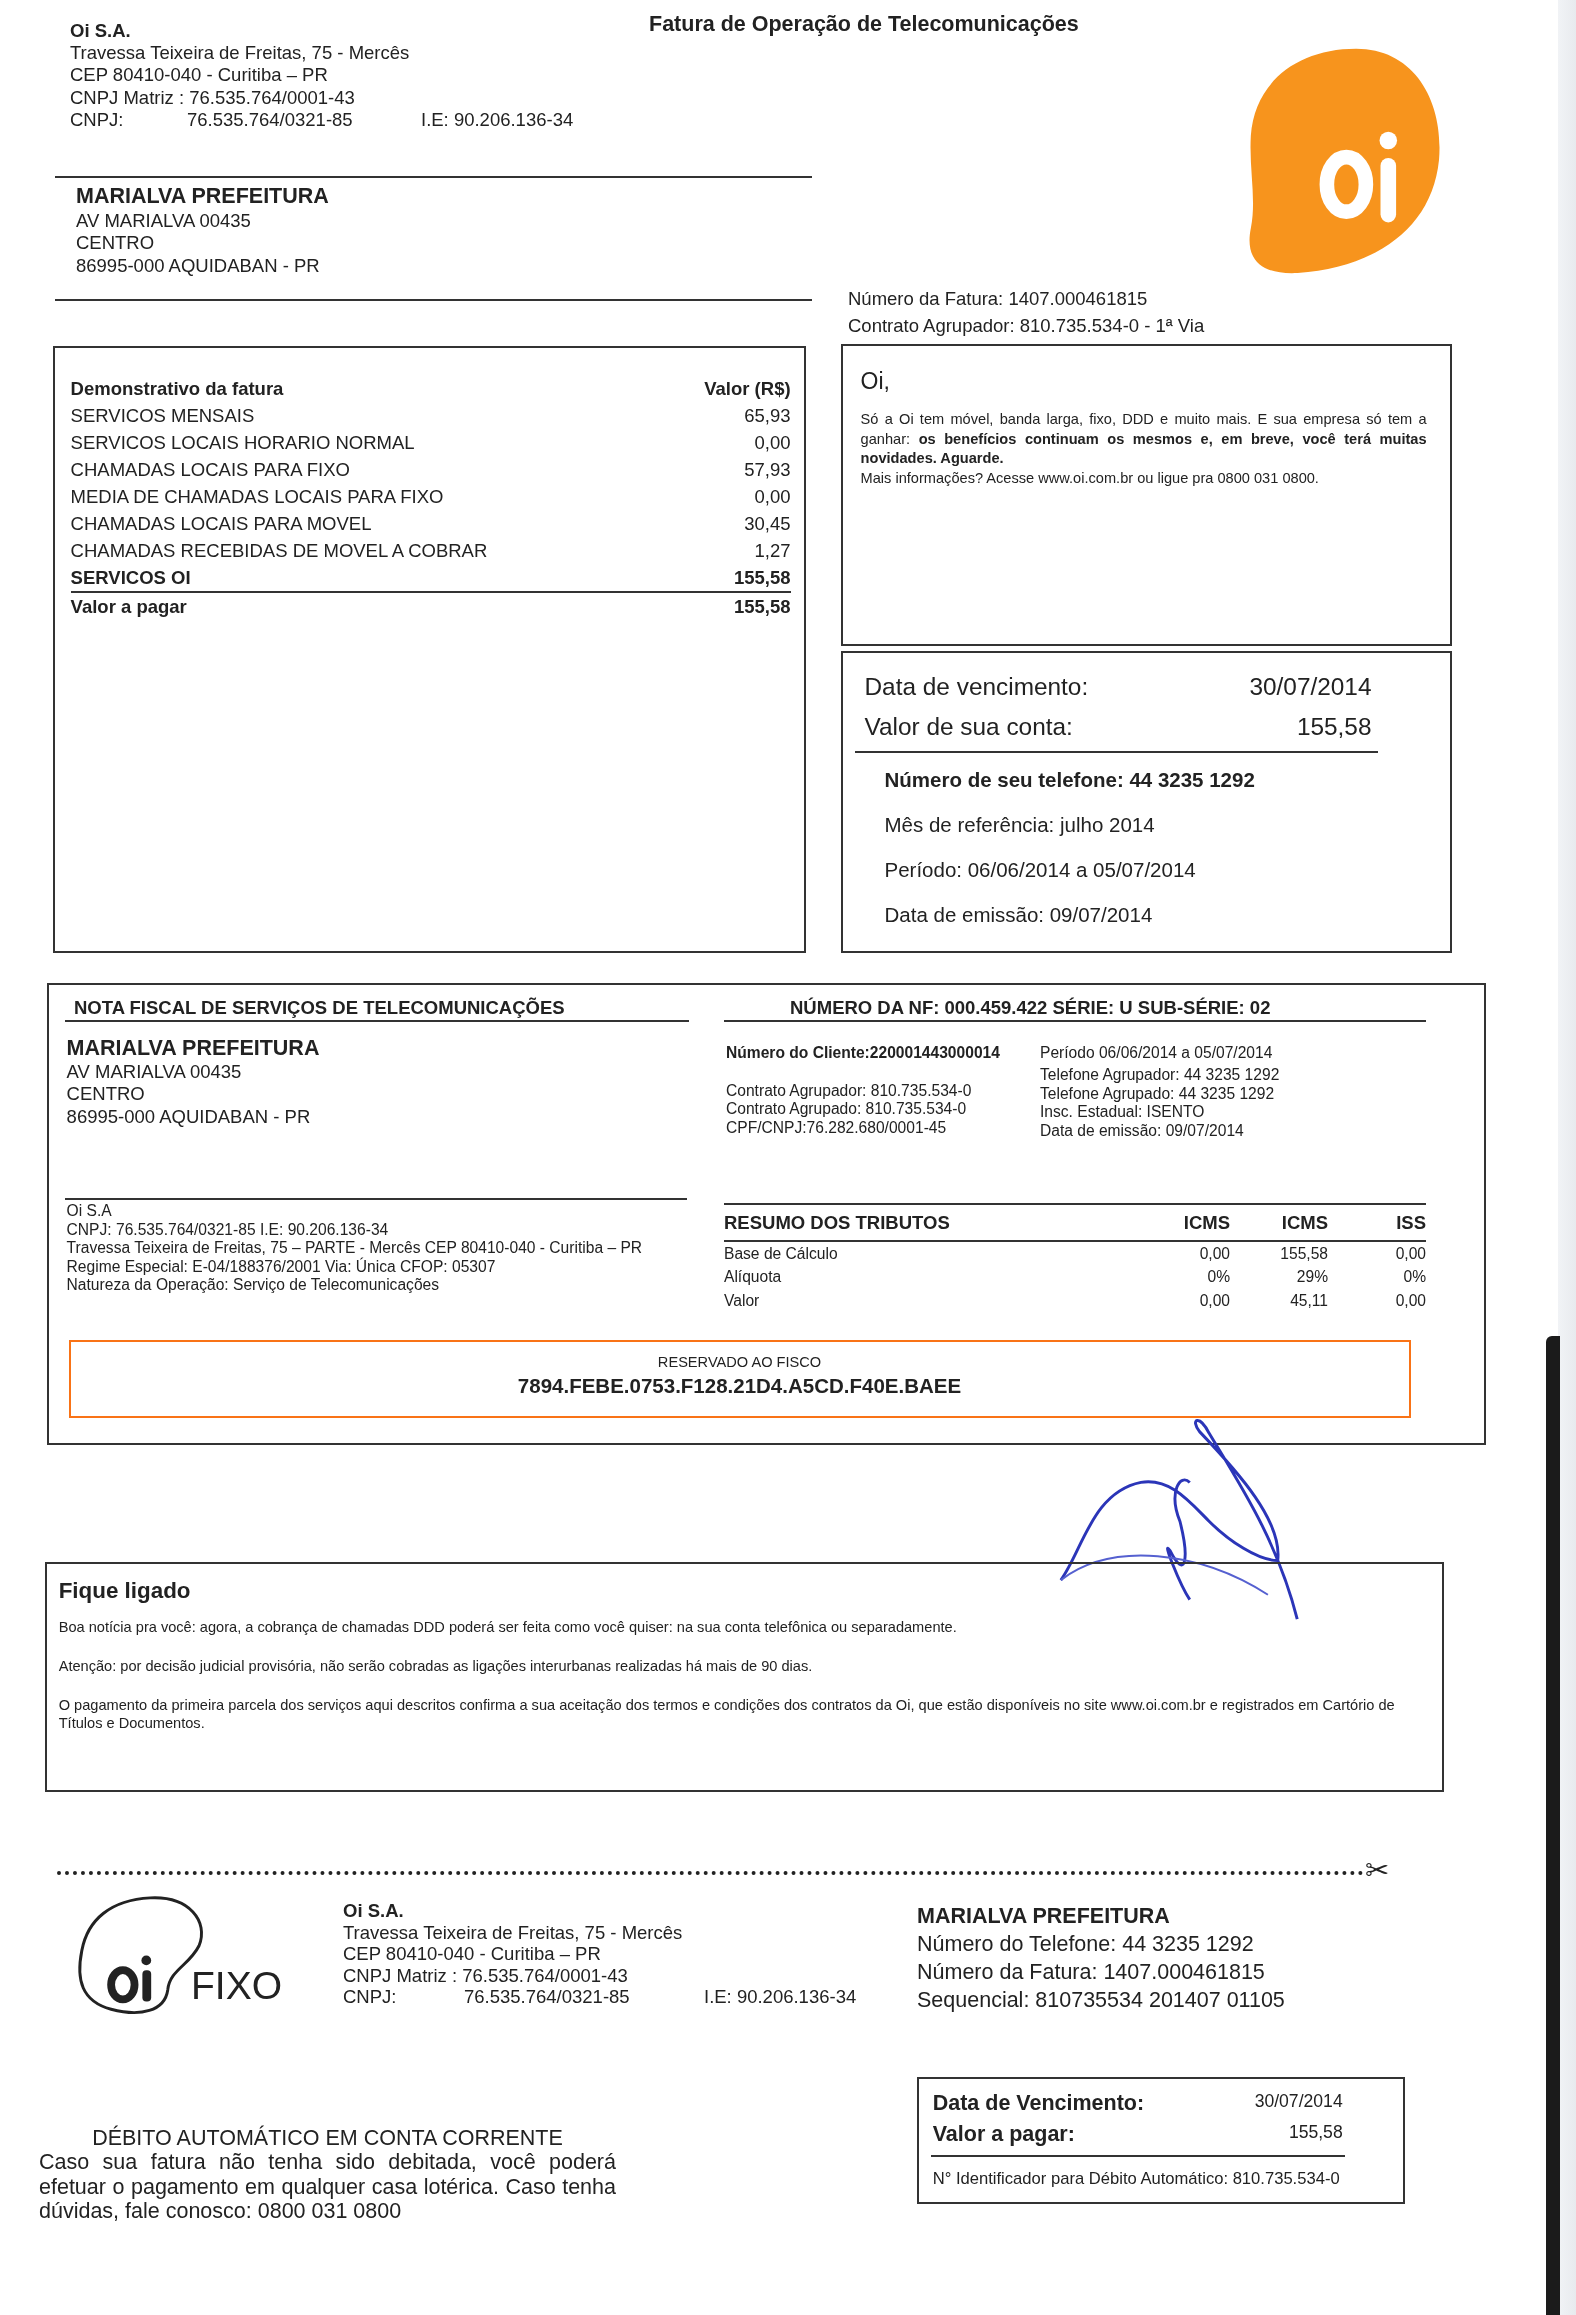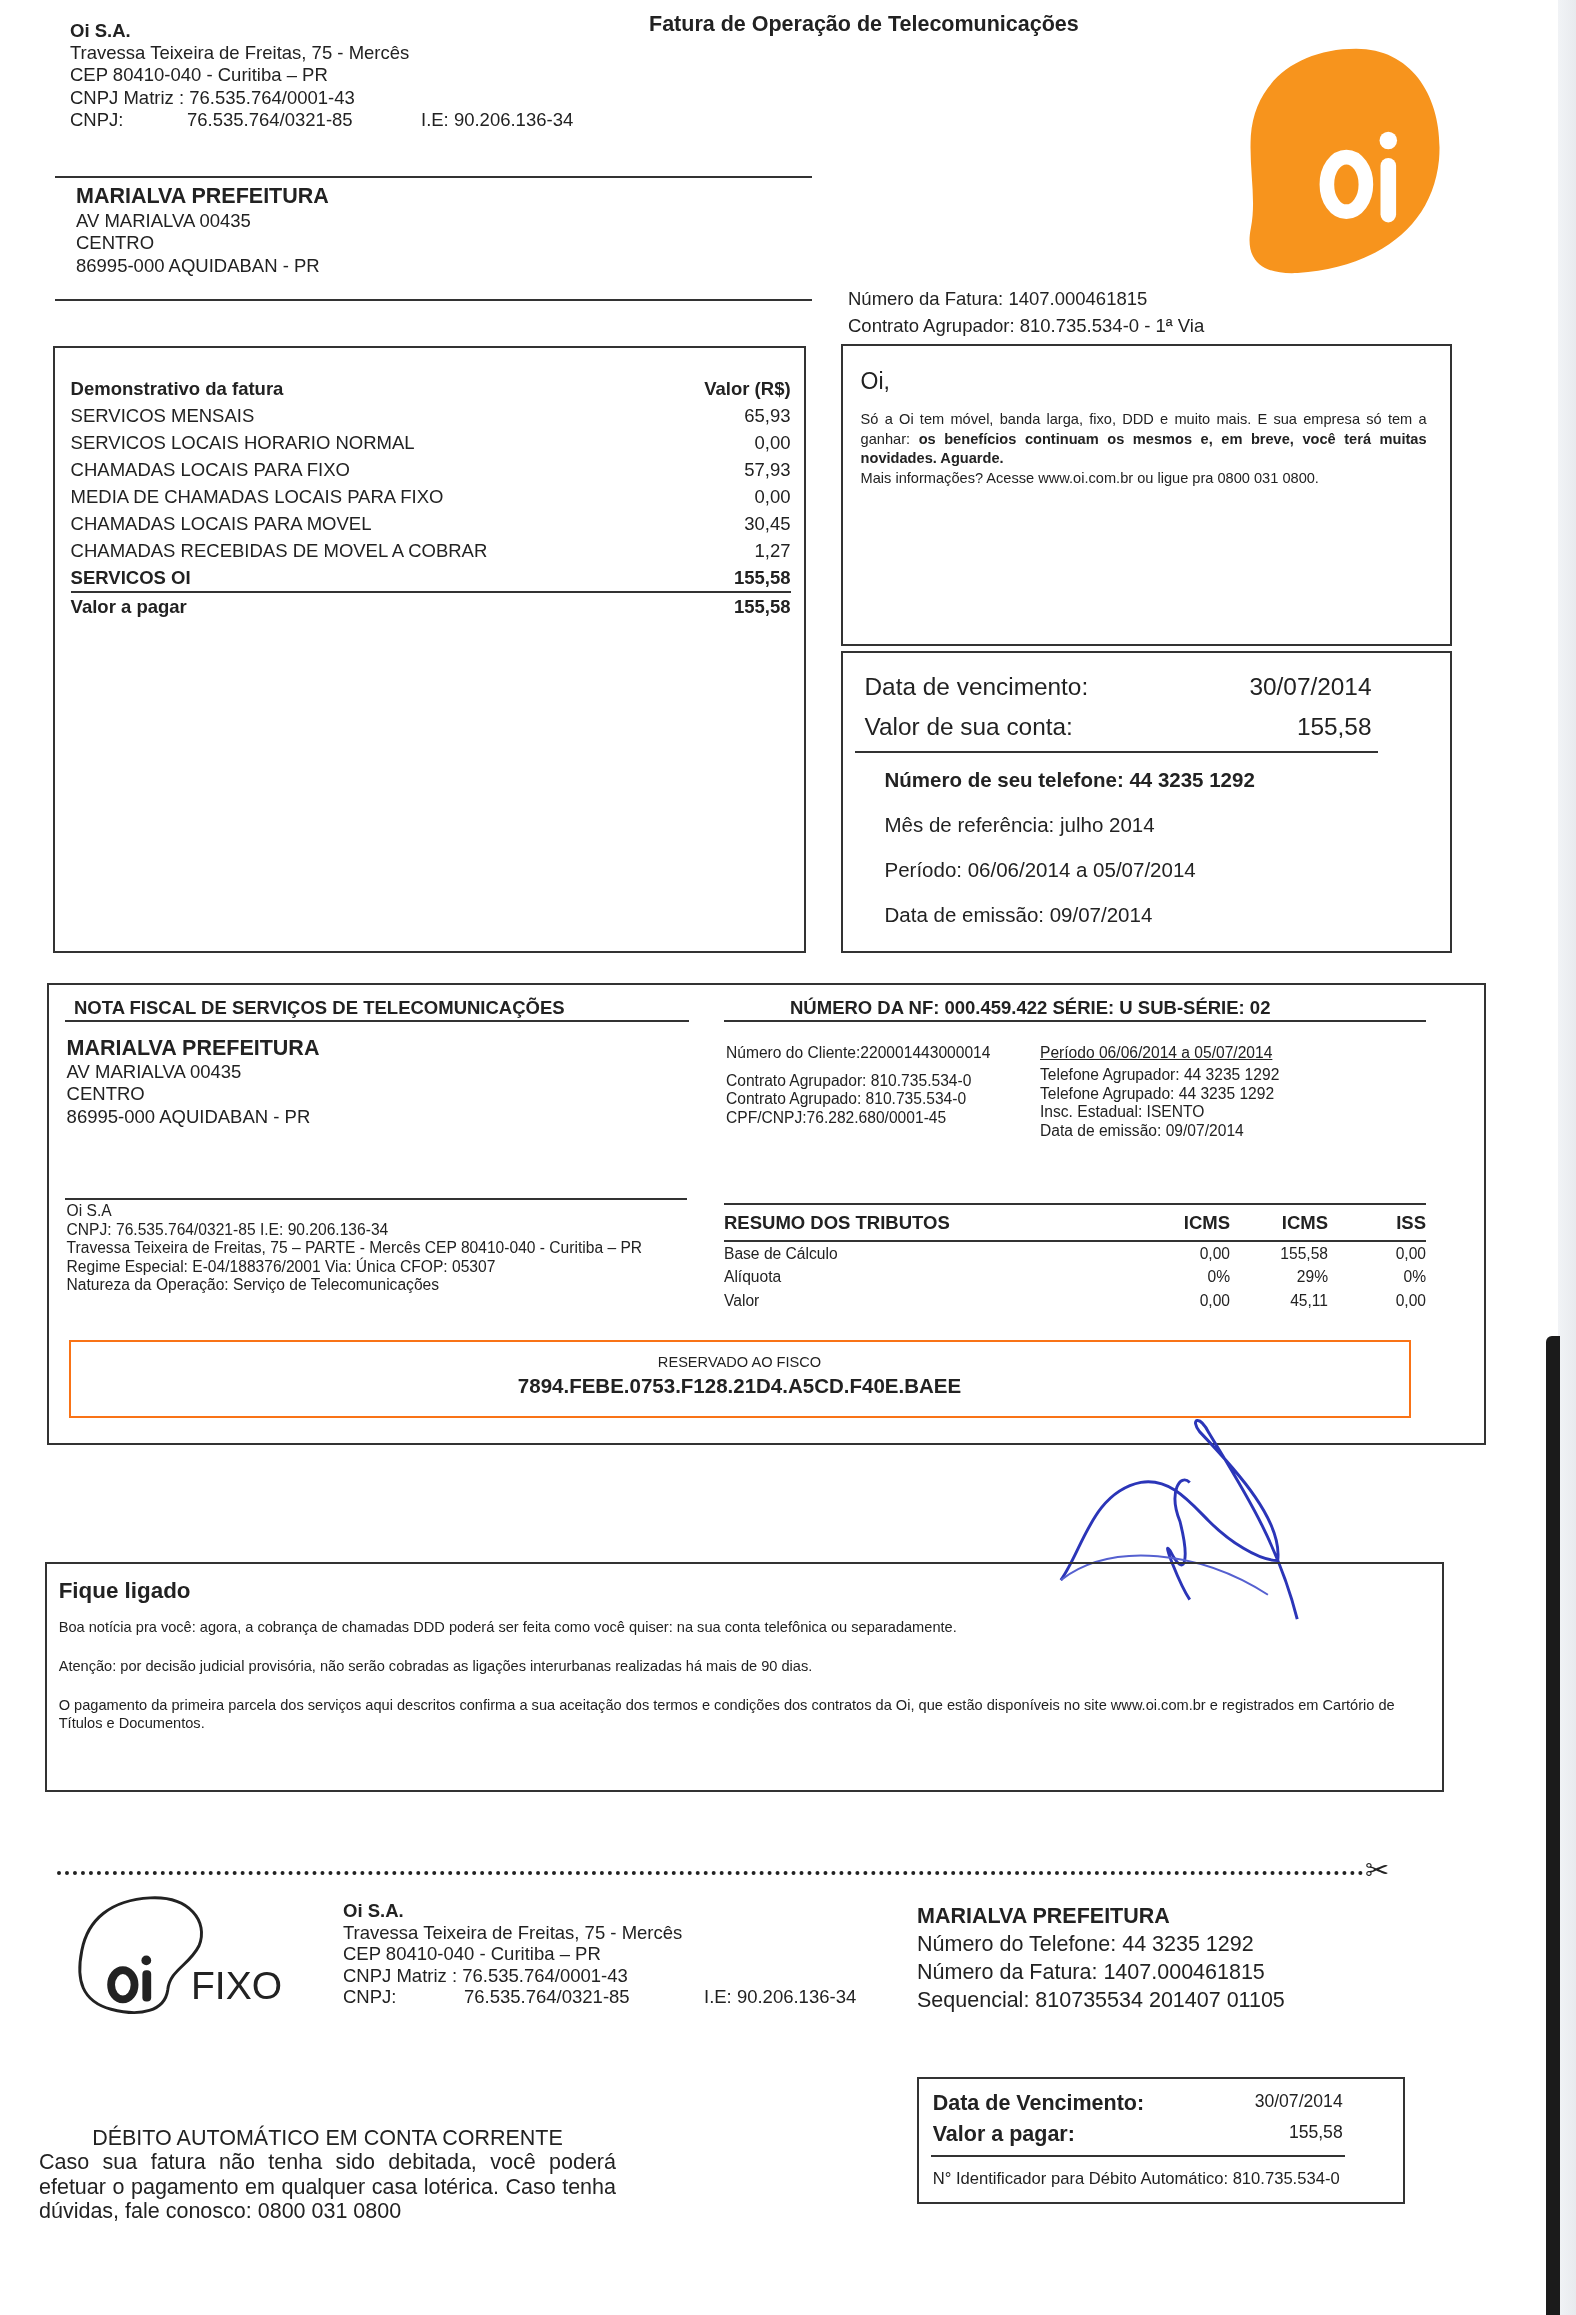--- a/index.html
+++ b/index.html
@@ -162,27 +162,27 @@
   <div class="hline" style="left:675px;top:35px;width:702px;"></div>
 
   <div class="abs" style="left:17.6px;top:51px;font-size:18.5px;line-height:22.4px;">
     <div class="b t" style="font-size:21.5px;line-height:25px;">MARIALVA PREFEITURA</div>
     <div class="t">AV  MARIALVA 00435</div>
     <div class="t">CENTRO</div>
     <div class="t">86995-000 AQUIDABAN - PR</div>
   </div>
 
   <div class="abs small" style="left:677px;top:59px;">
-    <div class="t" style="margin-bottom:9px;">Número do Cliente:220001443000014</div>
+    <div class="t" style="margin-bottom:19px;font-weight:bold;">Número do Cliente:220001443000014</div>
     <div class="t">Contrato Agrupador: 810.735.534-0</div>
     <div class="t">Contrato Agrupado:  810.735.534-0</div>
     <div class="t">CPF/CNPJ:76.282.680/0001-45</div>
   </div>
   <div class="abs small" style="left:991px;top:59px;">
-    <div class="t" style="margin-bottom:3.9px;text-decoration:underline;">Período 06/06/2014 a 05/07/2014</div>
+    <div class="t" style="margin-bottom:3.9px;">Período 06/06/2014 a 05/07/2014</div>
     <div class="t">Telefone Agrupador: 44 3235 1292</div>
     <div class="t">Telefone Agrupado: 44 3235 1292</div>
     <div class="t">Insc. Estadual: ISENTO</div>
     <div class="t">Data de emissão: 09/07/2014</div>
   </div>
 
   <div class="hline" style="left:15.6px;top:213px;width:622px;"></div>
   <div class="abs small" style="left:17.6px;top:217px;">
     <div class="t">Oi S.A</div>
     <div class="t">CNPJ: 76.535.764/0321-85  I.E: 90.206.136-34</div>

